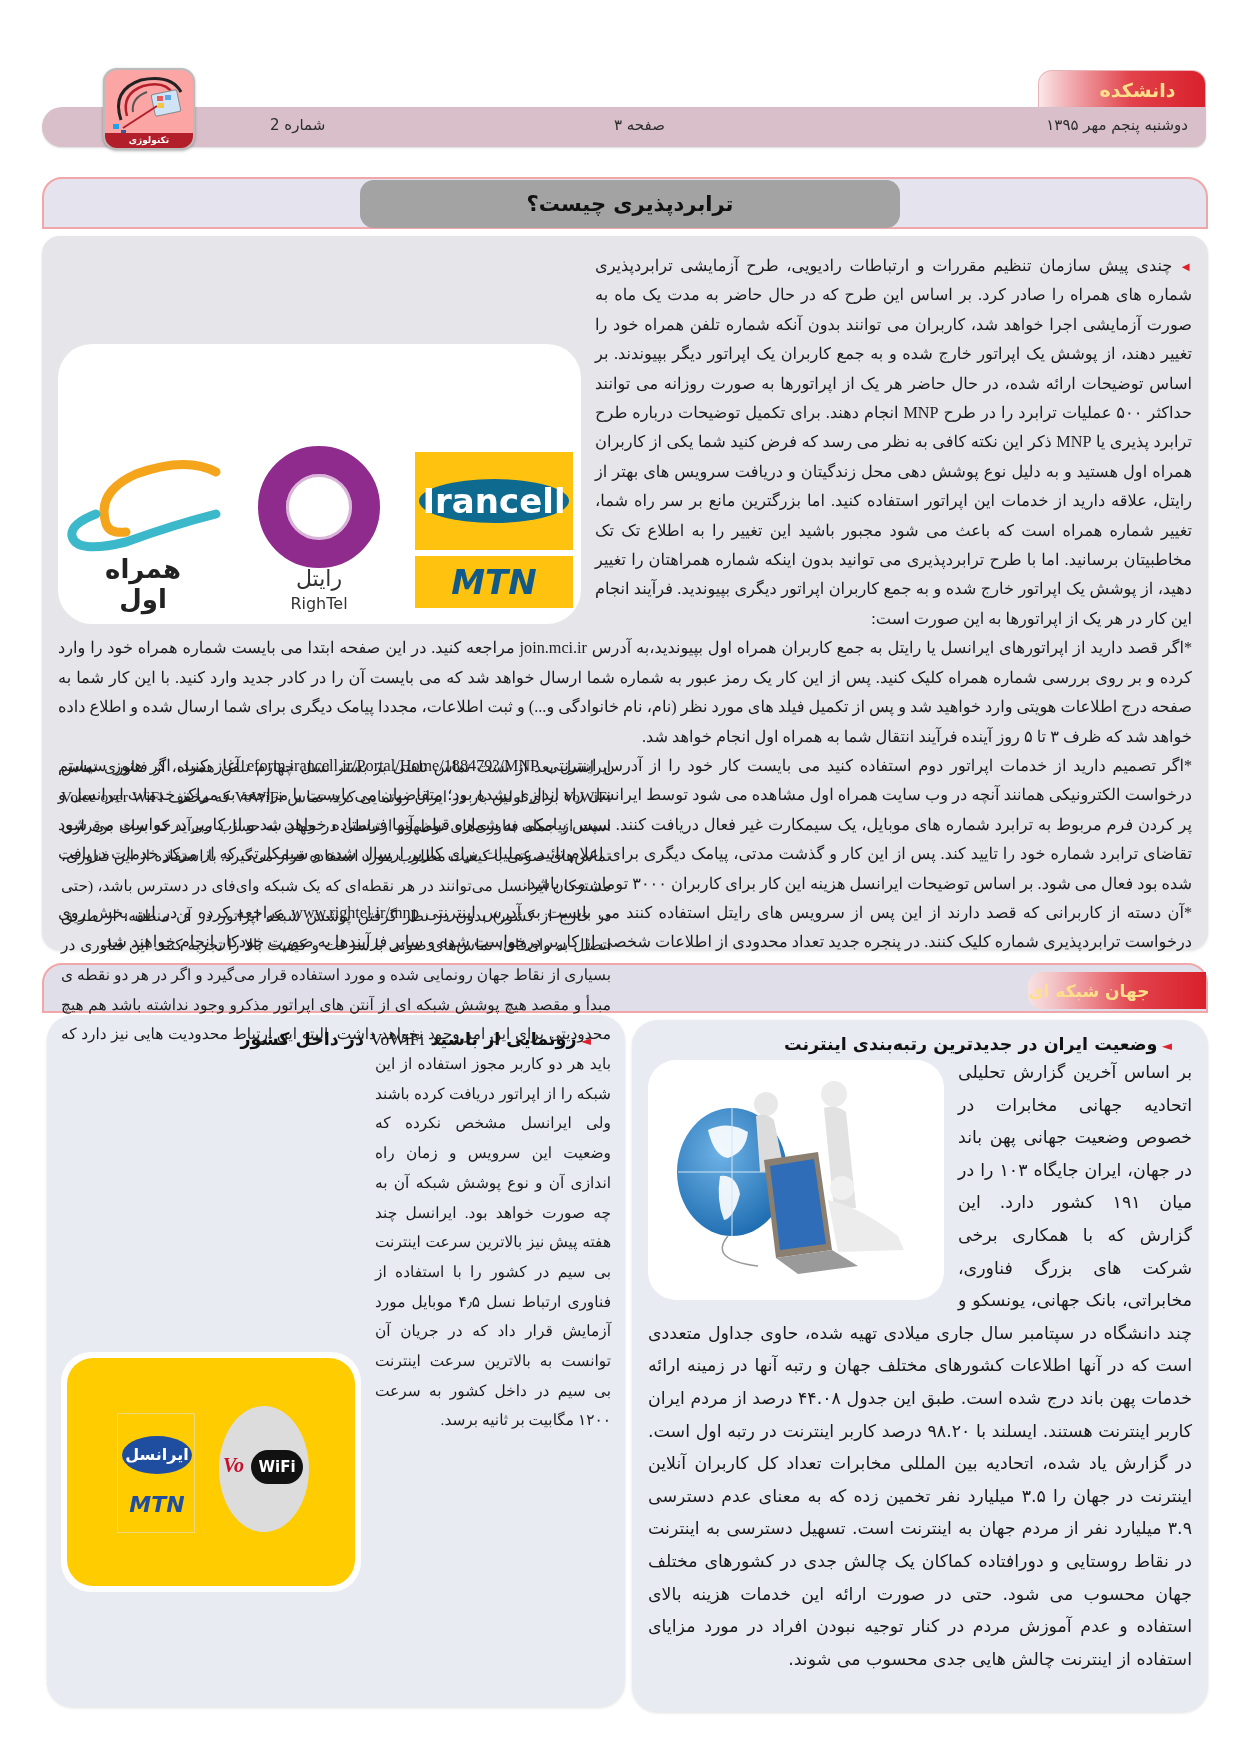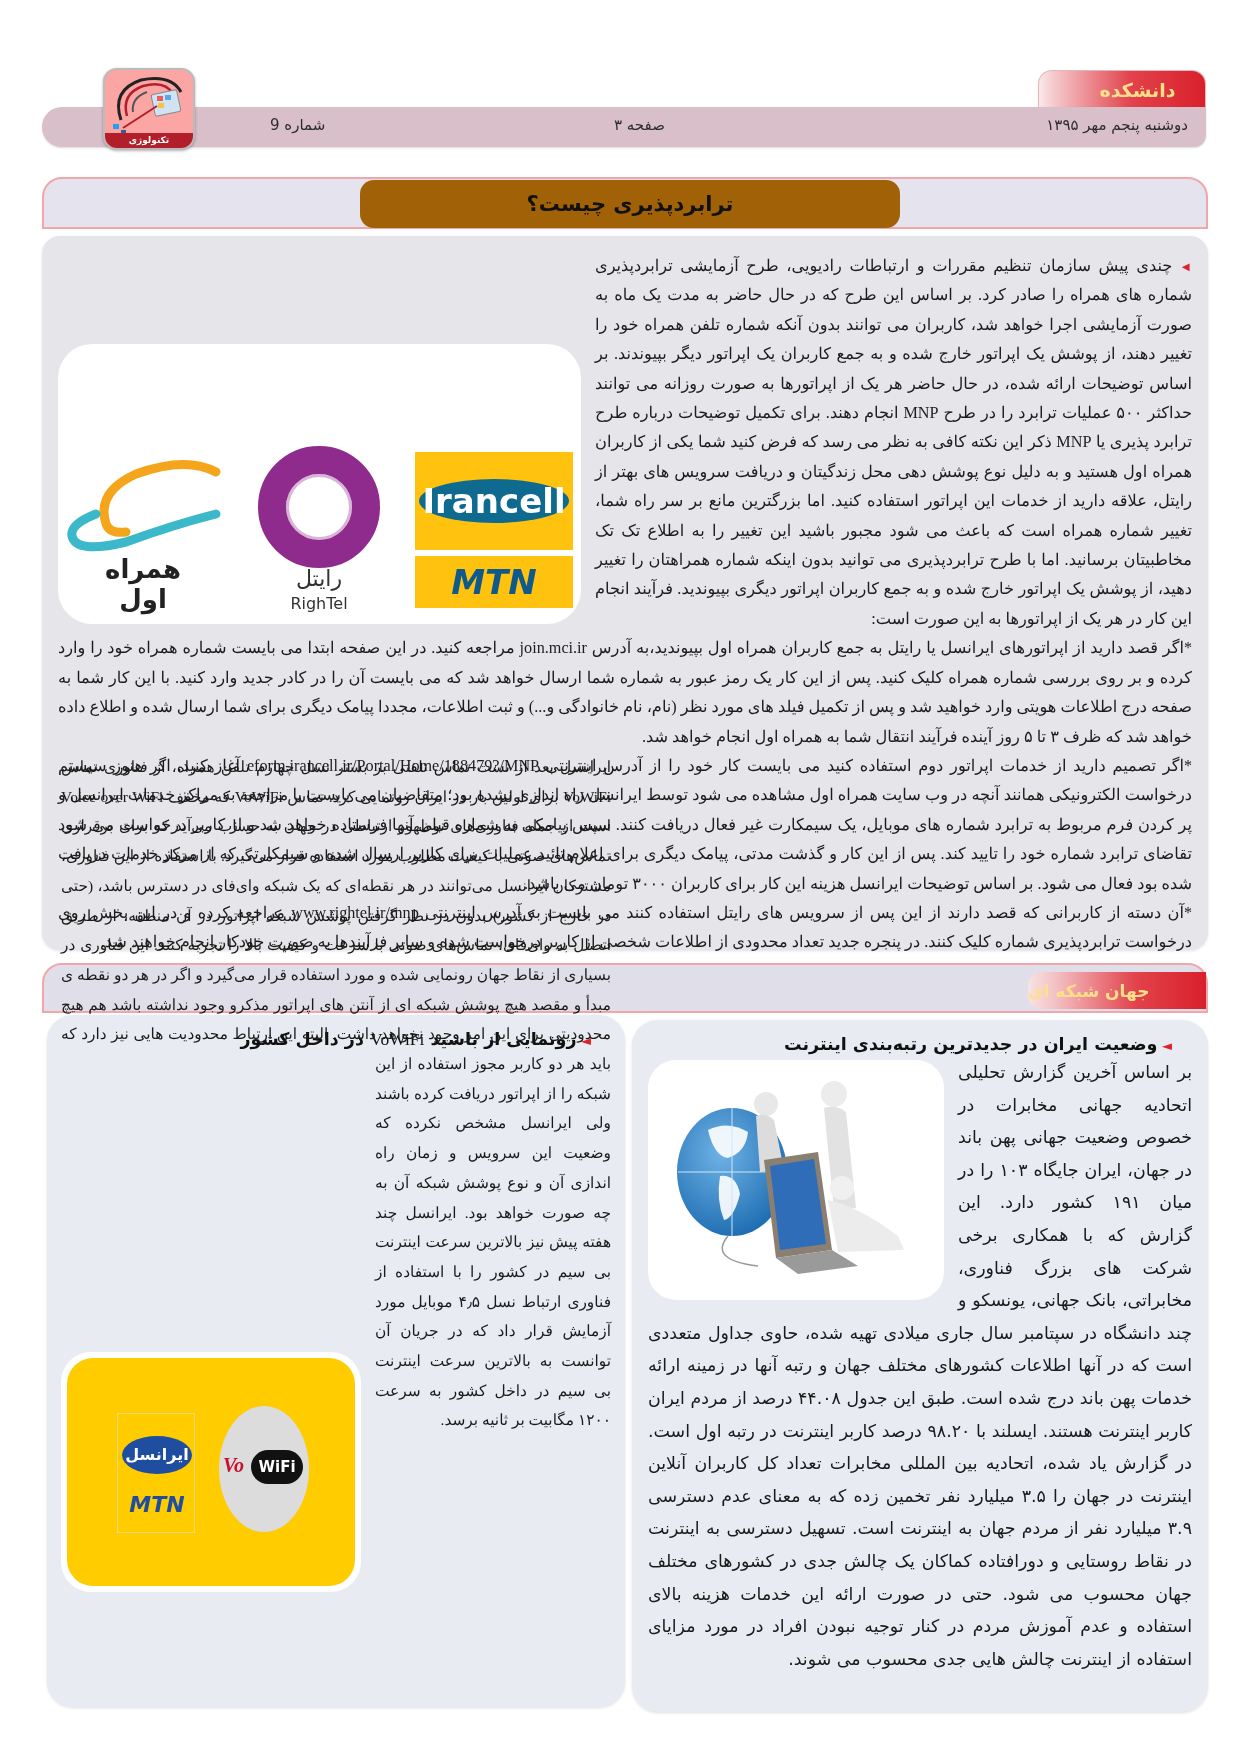--- a/index.html
+++ b/index.html
@@ -36,21 +36,21 @@
   }
 
   
   .title-strip {
     position: absolute; left: 42px; top: 177px; width: 1166px; height: 52px;
     background: #e4e3ee; border: 2px solid #f1a7a9; border-bottom-width: 2px;
     border-radius: 20px 20px 0 0;
   }
   .title-pill {
     position: absolute; left: 360px; top: 180px; width: 540px; height: 48px;
-    background: #a16207; border-radius: 14px;
+    background: #a3a3a3; border-radius: 14px;
     display: flex; align-items: center; justify-content: center;
   }
   .title-pill h1 { font-size: 21px; font-weight: bold; color: #111; font-family: "DejaVu Sans", sans-serif; }
 
   
   .article-main {
     position: absolute; left: 42px; top: 236px; width: 1166px; height: 714px;
     background: #e6e6ea; border-radius: 18px;
     box-shadow: 0 1px 3px rgba(0,0,0,0.12);
     padding: 16px 16px 10px 16px;
@@ -124,21 +124,21 @@
 </style>
 </head>
 <body>
 
 <div class="faculty-tab">
   <span>دانشکده</span>
 </div>
 <div class="date-bar">
   <span class="txt date">دوشنبه پنجم مهر ۱۳۹۵</span>
   <span class="txt page">صفحه ۳</span>
-  <span class="txt issue">شماره 9</span>
+  <span class="txt issue">شماره 2</span>
 </div>
 <div class="mast-logo">
   <svg width="92" height="68" viewBox="0 0 92 68">
     <path d="M20 50 Q10 20 40 10 Q70 4 80 22" stroke="#222" stroke-width="3" fill="none"></path>
     <path d="M26 46 Q20 24 42 16 Q64 10 72 24" stroke="#b21f2a" stroke-width="2.5" fill="none"></path>
     <path d="M32 42 Q30 28 46 22" stroke="#555" stroke-width="2" fill="none"></path>
     <rect x="52" y="22" width="26" height="22" rx="2" fill="#cfe3f5" stroke="#888" transform="rotate(-12 65 33)"></rect>
     <rect x="56" y="26" width="6" height="5" fill="#e85c5c"></rect>
     <rect x="64" y="25" width="6" height="5" fill="#5ca7e8"></rect>
     <rect x="57" y="33" width="6" height="5" fill="#f5c542"></rect>

